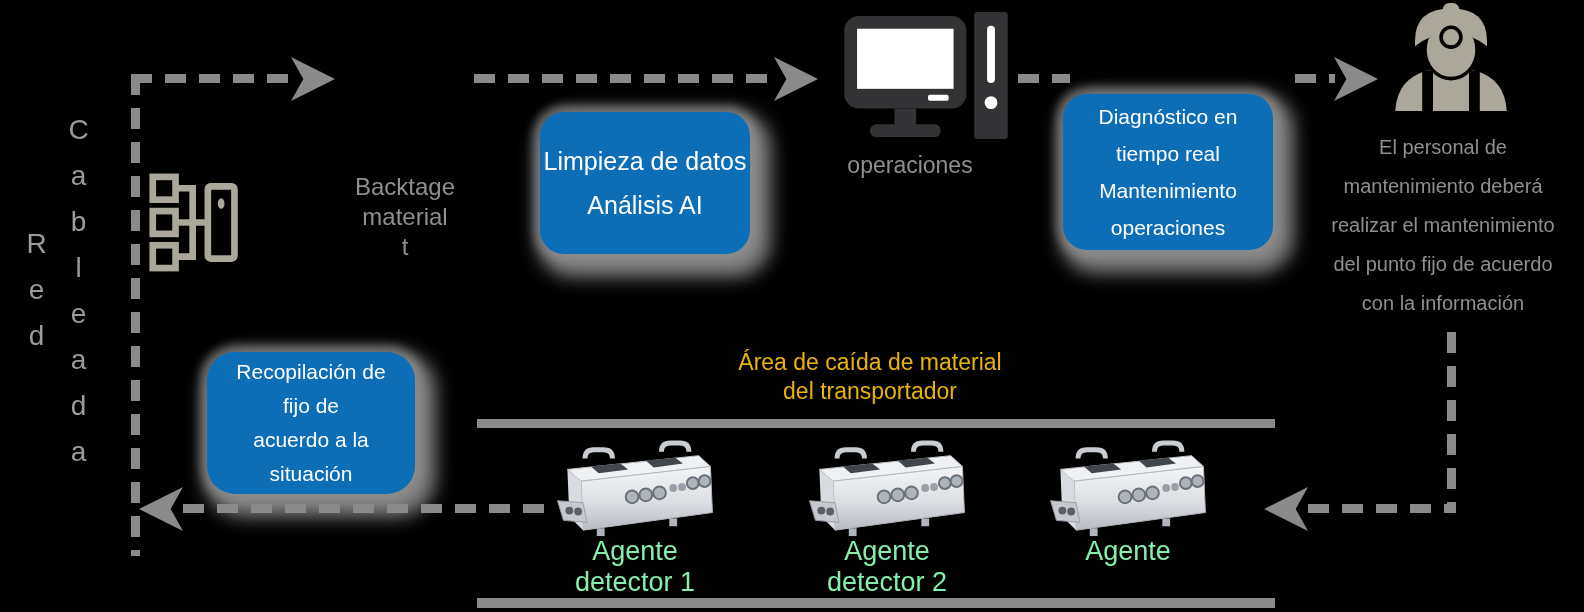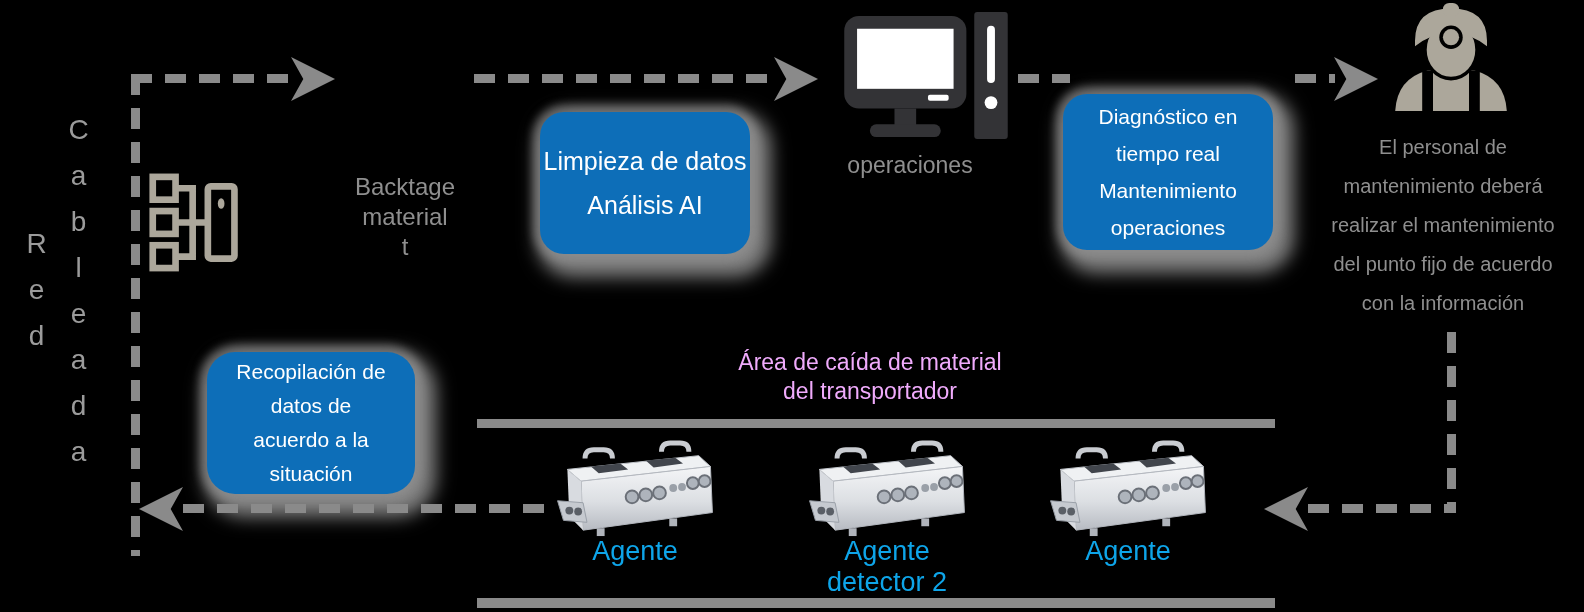--- a/index.html
+++ b/index.html
@@ -24,21 +24,21 @@
   .bluebox span{display:block;}
   
   .glabel{color:#8f8f8f;text-align:center;z-index:4;}
   
   .vtext{
     writing-mode:vertical-rl;text-orientation:upright;
     color:#9b9b9b;font-size:28px;letter-spacing:15px;z-index:4;white-space:nowrap;
   }
   .bar{background:#8a8a8a;z-index:1;}
   svg{display:block;}
-  .detlabel{color:#0ea5e9;font-size:27px;line-height:31px;text-align:center;z-index:4;}
+  .detlabel{color:#86efac;font-size:27px;line-height:31px;text-align:center;z-index:4;}
 </style>
 </head>
 <body>
 
 <div id="stage">
 
   <div class="abs vtext" style="left:20px;top:228px;">Red</div>
   <div class="abs vtext" style="left:62px;top:114px;">Cableada</div>
 
   <div class="abs vdash" style="left:131px;top:74px;height:482px;"></div>
@@ -116,30 +116,30 @@
   </div>
 
   <div class="abs glabel" style="left:1298px;top:128px;width:290px;font-size:20px;line-height:39px;">
     <span style="display:block">El personal de</span>
     <span style="display:block">mantenimiento deberá</span>
     <span style="display:block">realizar el mantenimiento</span>
     <span style="display:block">del punto fijo de acuerdo</span>
     <span style="display:block">con la información</span>
   </div>
 
-  <div class="abs glabel" style="left:660px;top:348px;width:420px;font-size:23px;line-height:29px;color:#f0abfc;">
+  <div class="abs glabel" style="left:660px;top:348px;width:420px;font-size:23px;line-height:29px;color:#eab308;">
     <span style="display:block">Área de caída de material</span>
     <span style="display:block">del transportador</span>
   </div>
   <div class="abs bar" style="left:477px;top:419px;width:798px;height:9px;"></div>
   <div class="abs bar" style="left:477px;top:598px;width:798px;height:10px;"></div>
 
   <div class="abs bluebox" style="left:207px;top:352px;width:208px;height:142px;font-size:21px;line-height:34px;border-radius:28px;">
     <span>Recopilación de</span>
-    <span>datos de</span>
+    <span>fijo de</span>
     <span>acuerdo a la</span>
     <span>situación</span>
   </div>
 
   <div class="abs" style="left:552px;top:440px;z-index:6;">
     <svg width="165" height="98" viewBox="0 0 165 100">
       <defs>
         <linearGradient id="detg" x1="0" y1="0" x2="0" y2="1">
           <stop offset="0" stop-color="#f4f5f7"></stop>
             <stop offset="0.55" stop-color="#dcdfe3"></stop>
@@ -162,20 +162,21 @@
       <circle cx="122" cy="49" r="4" fill="#9aa0a8"></circle>
         <circle cx="131" cy="48" r="4" fill="#9aa0a8"></circle>
       <circle cx="142" cy="44" r="6" fill="#aeb4bc" stroke="#6b7078" stroke-width="2"></circle>
       <circle cx="154" cy="42" r="6" fill="#aeb4bc" stroke="#6b7078" stroke-width="2"></circle>
       <rect x="44" y="90" width="8" height="8" fill="#b0b4bb"></rect>
       <rect x="118" y="80" width="8" height="8" fill="#b0b4bb"></rect>
     </svg>
   </div>
   <div class="abs detlabel" style="left:545px;top:536px;width:180px;">
     <span style="display:block">Agente</span>
+    <span style="display:block">detector 1</span>
   </div>
 
   <div class="abs" style="left:804px;top:440px;z-index:6;">
     <svg width="165" height="98" viewBox="0 0 165 100">
       <path d="M32 19 q0-9 9-9 h10 q9 0 9 9" fill="none" stroke="#c9ccd1" stroke-width="5"></path>
       <path d="M110 12 q0-9 9-9 h10 q9 0 9 9" fill="none" stroke="#c9ccd1" stroke-width="5"></path>
       <polygon points="14,30 148,16 160,27 28,42" fill="#eff1f3" stroke="#c3c7cd" stroke-width="1"></polygon>
       <polygon points="38,27 68,24 76,30 46,34" fill="#41454c"></polygon>
       <polygon points="94,21 124,18 132,24 102,28" fill="#41454c"></polygon>
       <polygon points="28,42 160,27 162,74 30,92" fill="url(#detg)" stroke="#b3b7be" stroke-width="1"></polygon>

